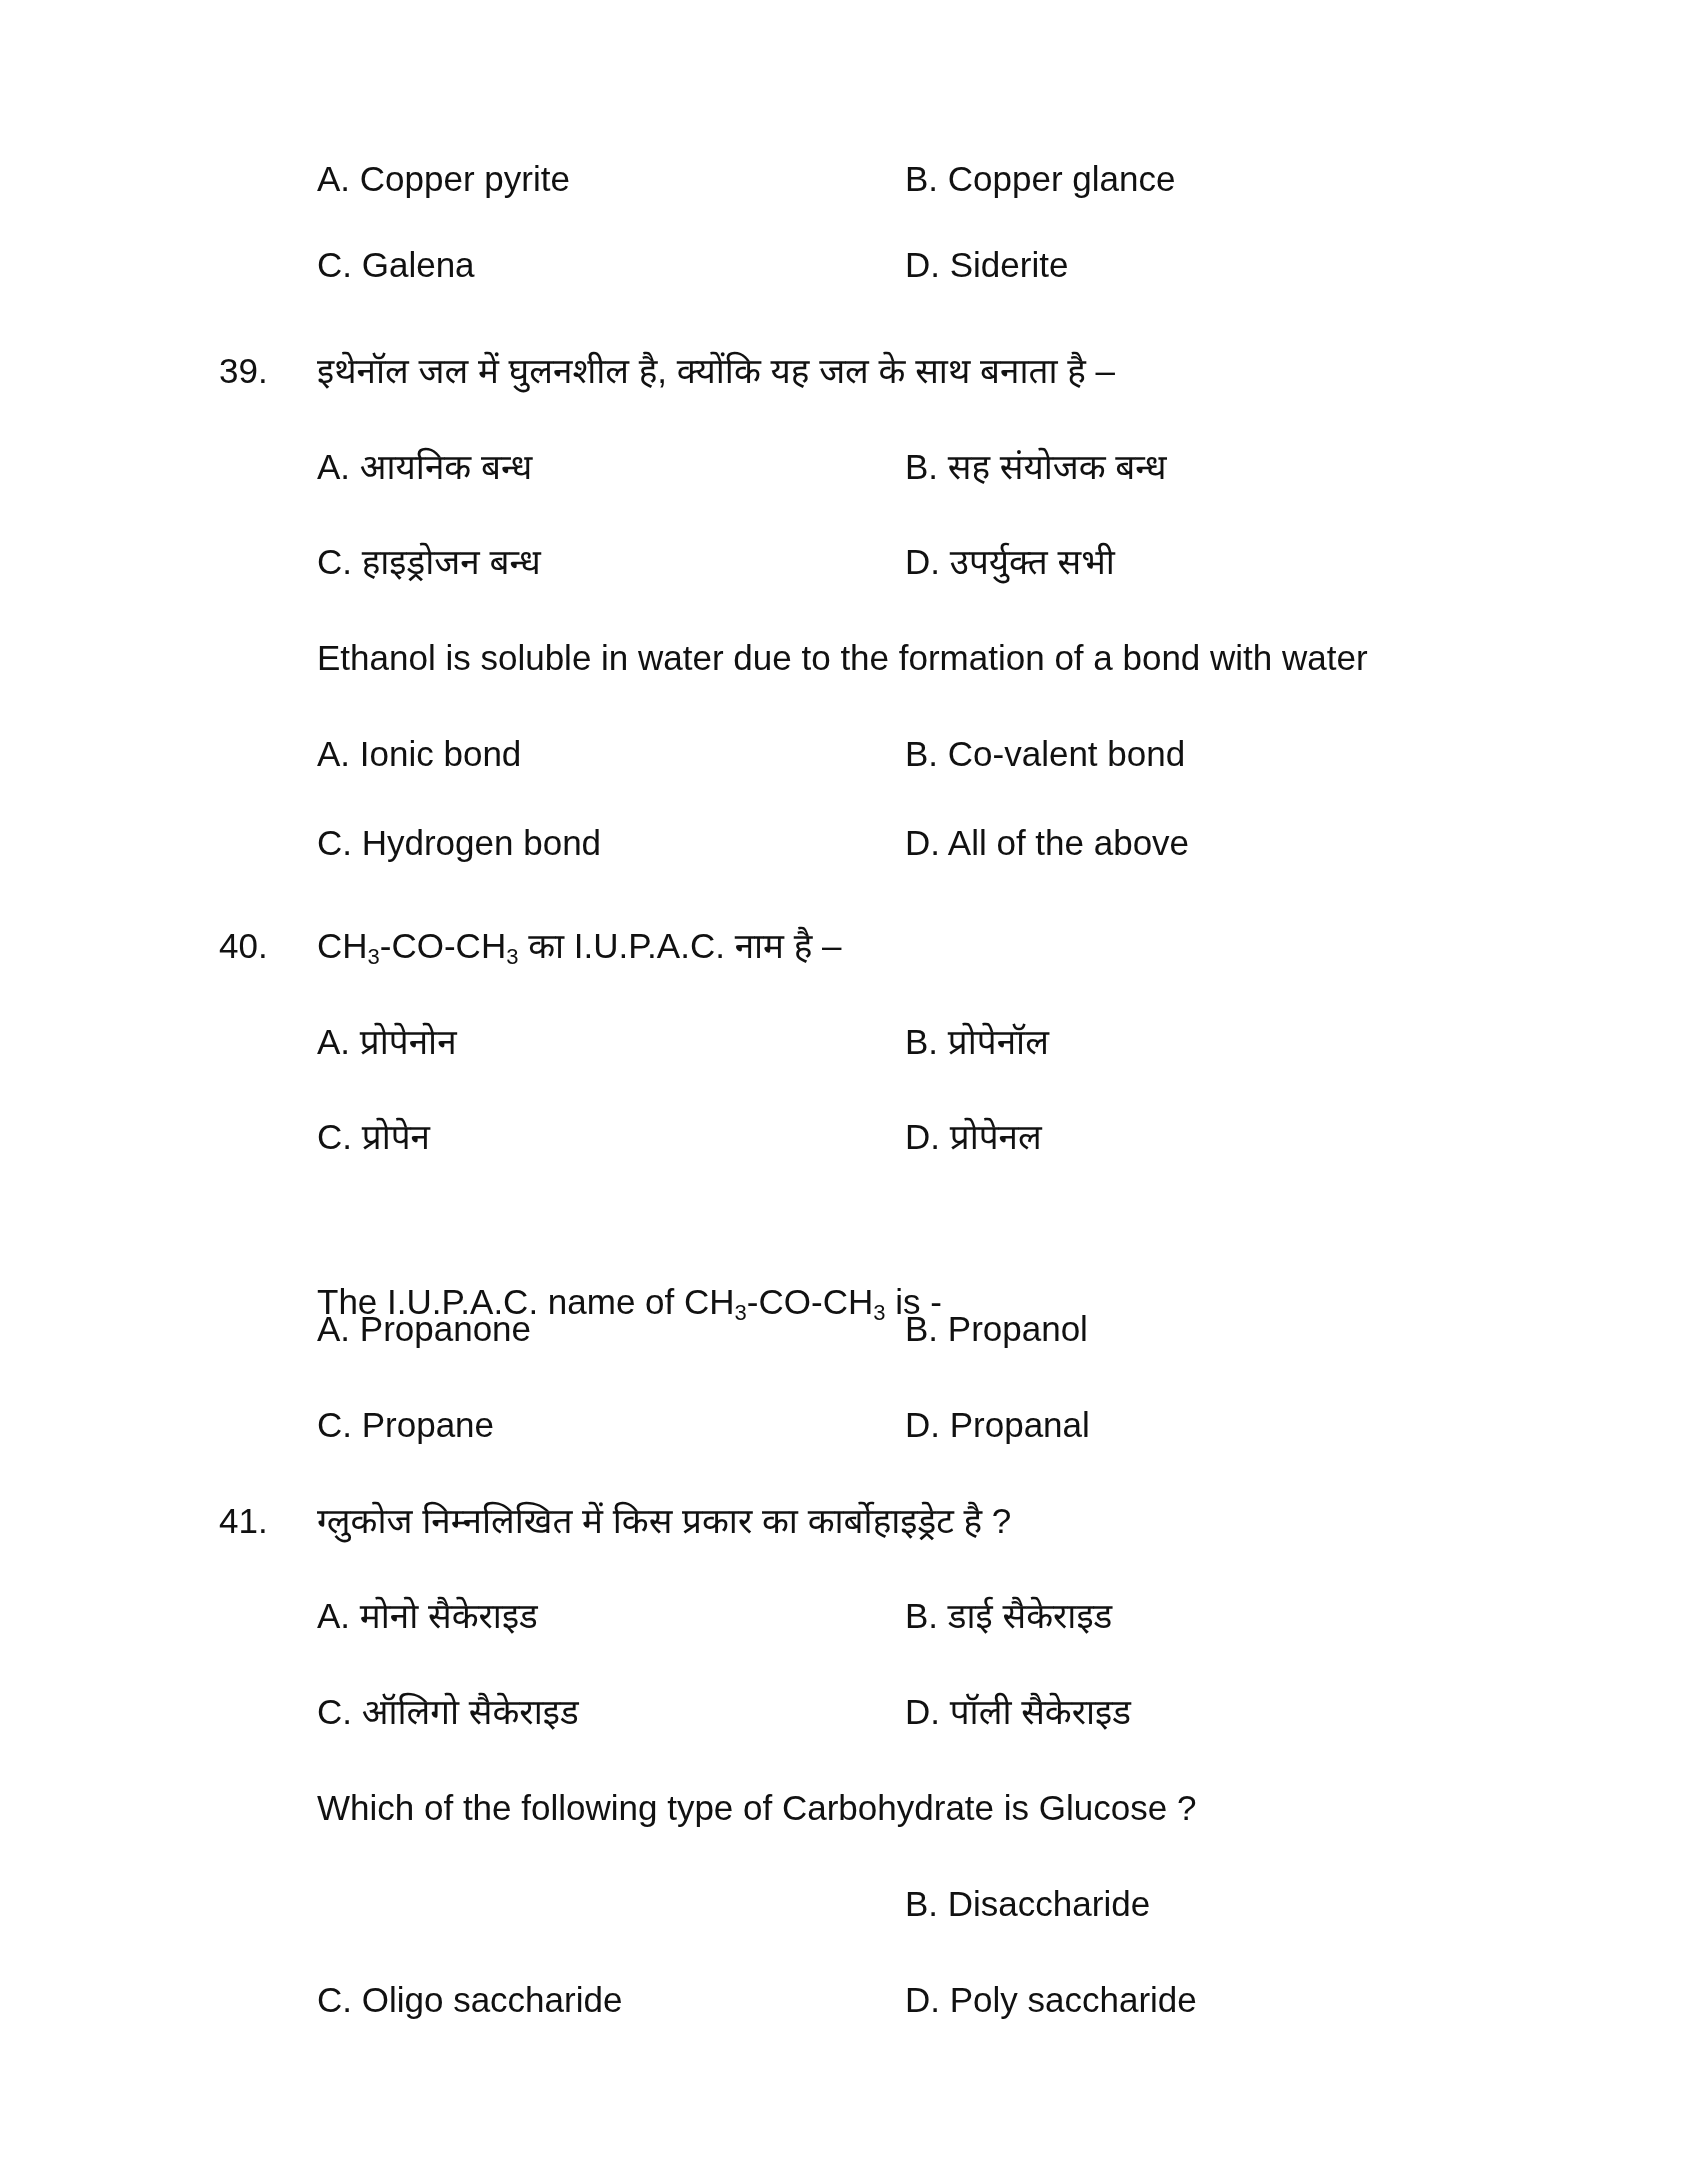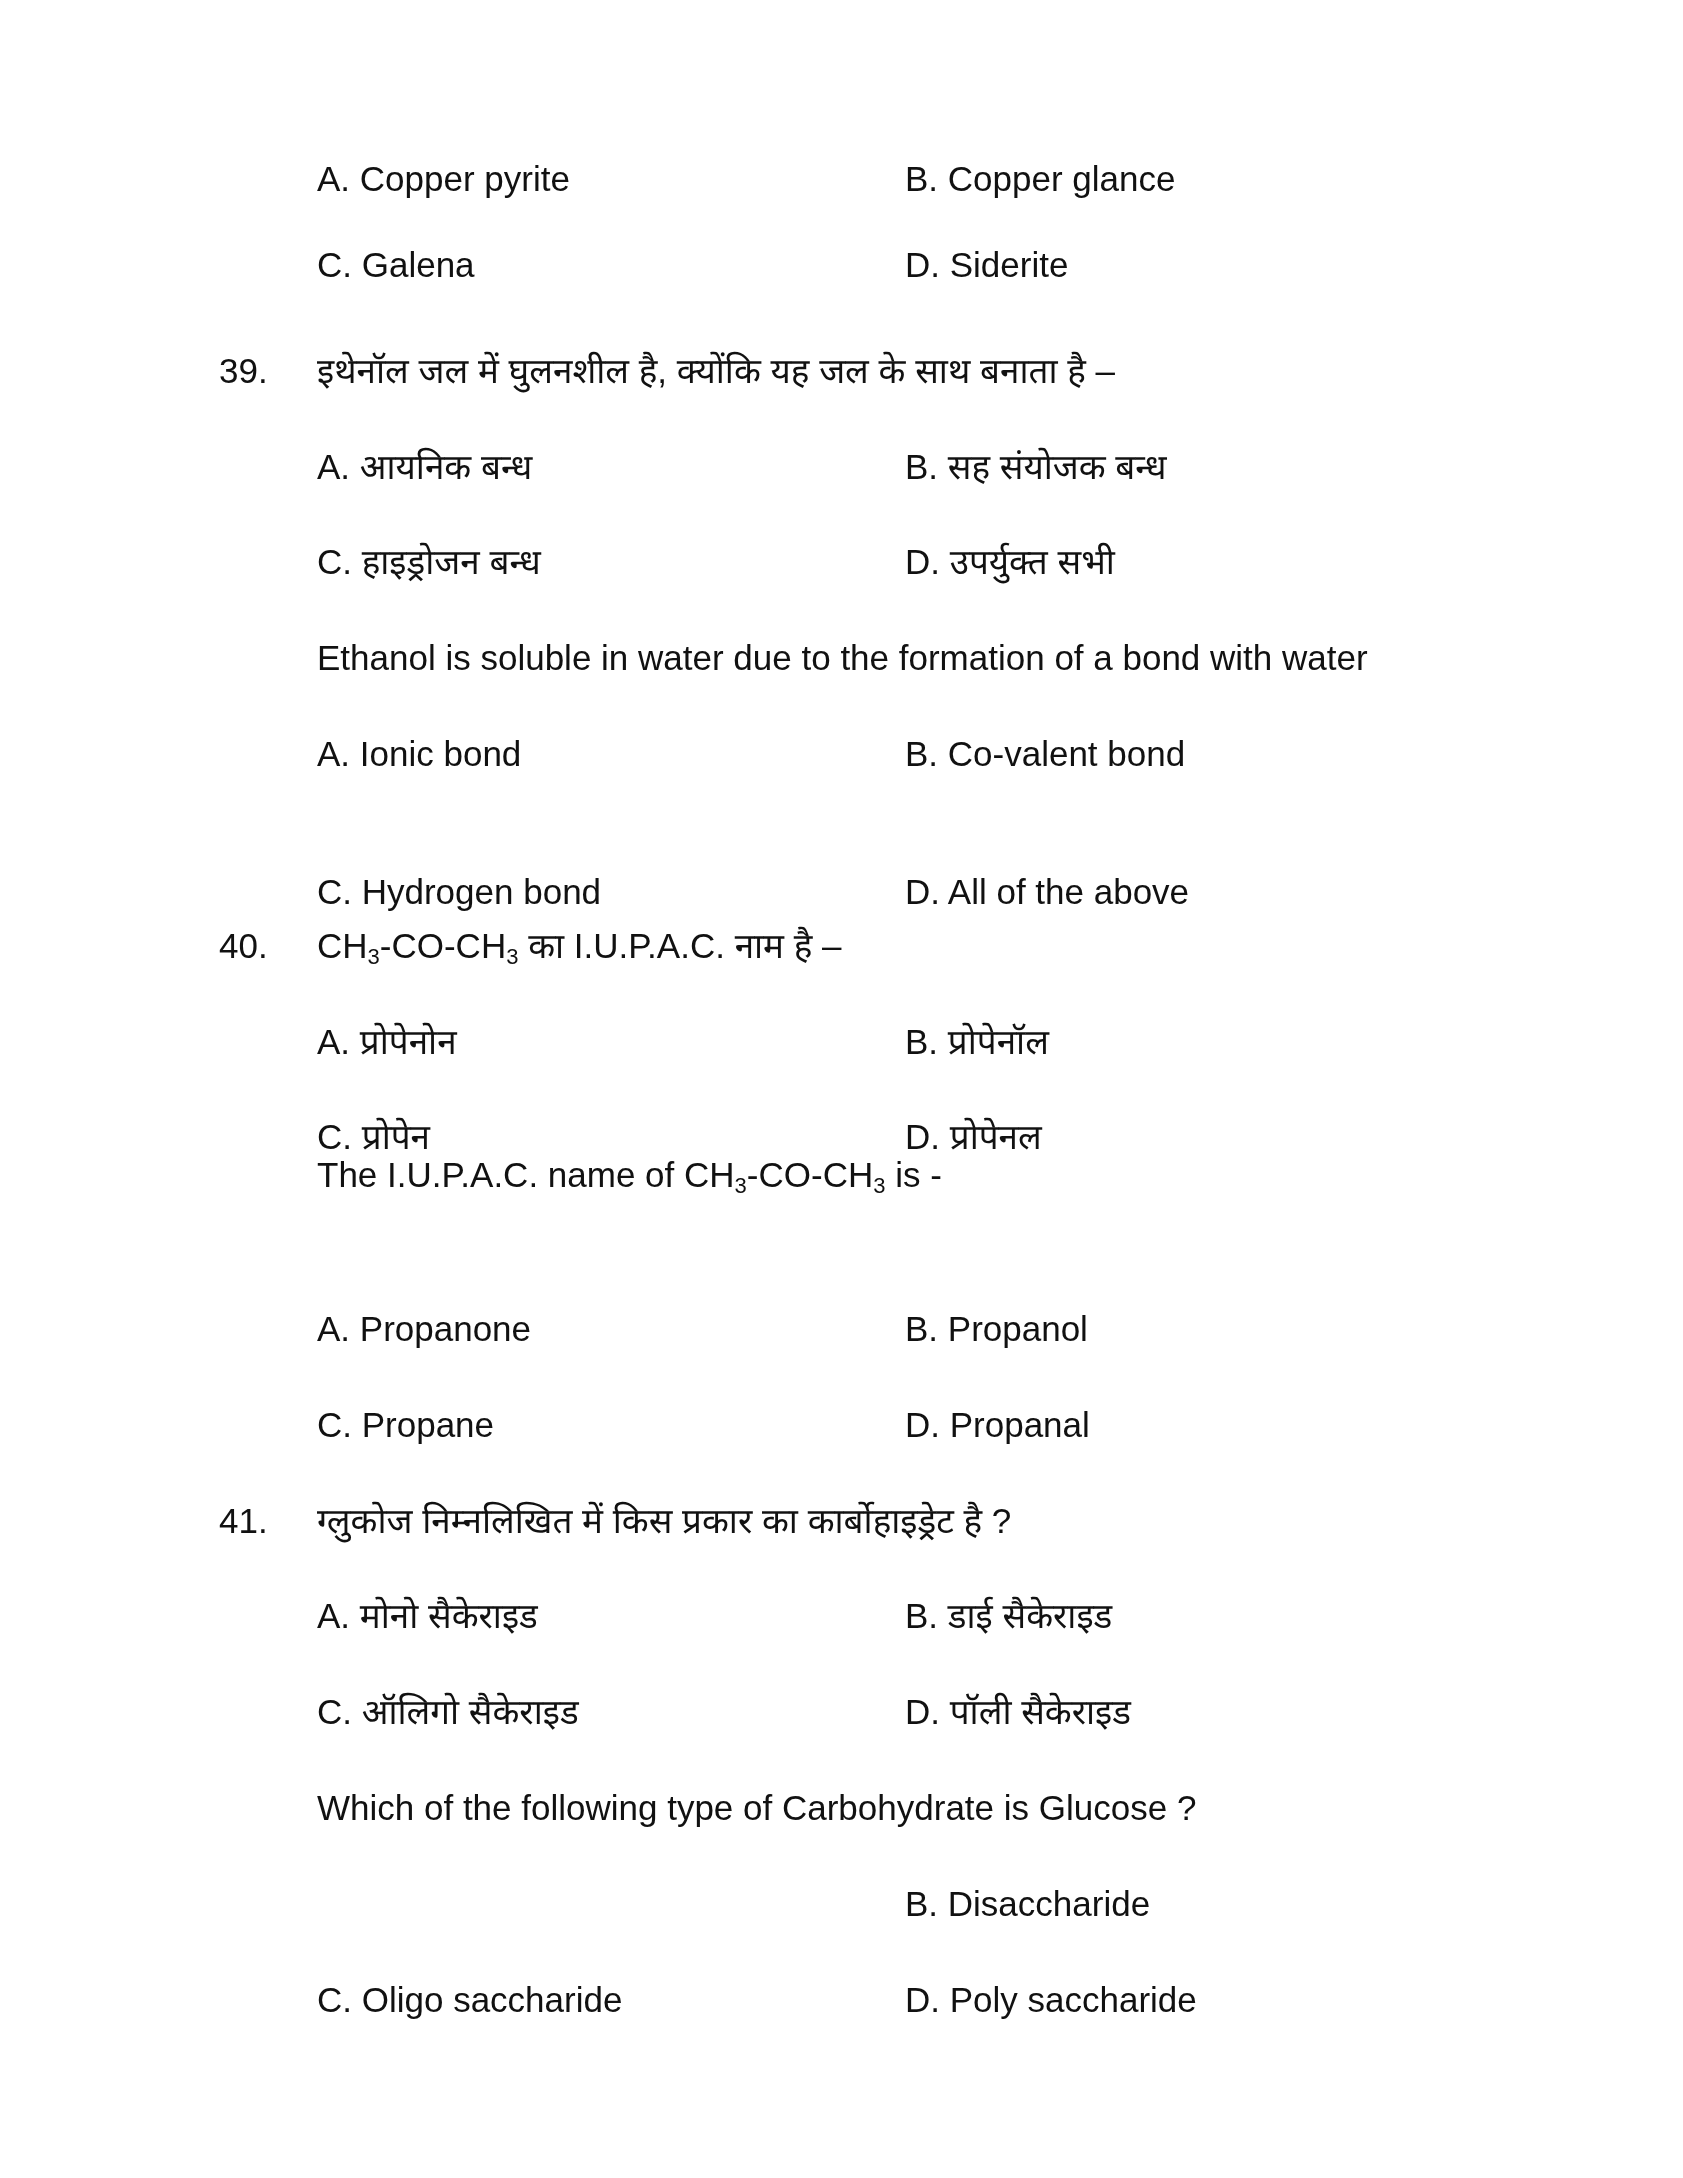--- a/index.html
+++ b/index.html
@@ -36,38 +36,38 @@
   <span class="col-a">C. हाइड्रोजन बन्ध</span>
   <span class="col-b">D. उपर्युक्त सभी</span>
 </div>
 <div class="line" style="top:628px;">
   <span class="text">Ethanol is soluble in water due to the formation of a bond with water</span>
 </div>
 <div class="line" style="top:724px;">
   <span class="col-a">A. Ionic bond</span>
   <span class="col-b">B. Co-valent bond</span>
 </div>
-<div class="line" style="top:862px;">
+<div class="line" style="top:813px;">
   <span class="col-a">C. Hydrogen bond</span>
   <span class="col-b">D. All of the above</span>
 </div>
 
 <div class="line" style="top:916px;">
   <span class="qnum">40.</span>
   <span class="text"><span>CH</span><sub>3</sub><span>-CO-CH</span><sub>3</sub><span> का I.U.P.A.C. नाम है –</span></span>
 </div>
 <div class="line" style="top:1012px;">
   <span class="col-a">A. प्रोपेनोन</span>
   <span class="col-b">B. प्रोपेनॉल</span>
 </div>
 <div class="line" style="top:1107px;">
   <span class="col-a">C. प्रोपेन</span>
   <span class="col-b">D. प्रोपेनल</span>
 </div>
-<div class="line" style="top:1145px;padding-left:8px;">
+<div class="line" style="top:1272px;padding-left:8px;">
   <span class="text"><span>The I.U.P.A.C. name of </span><span>CH</span><sub>3</sub><span>-CO-CH</span><sub>3</sub><span> is -</span></span>
 </div>
 <div class="line" style="top:1299px;">
   <span class="col-a">A. Propanone</span>
   <span class="col-b">B. Propanol</span>
 </div>
 <div class="line" style="top:1395px;">
   <span class="col-a">C. Propane</span>
   <span class="col-b">D. Propanal</span>
 </div>

